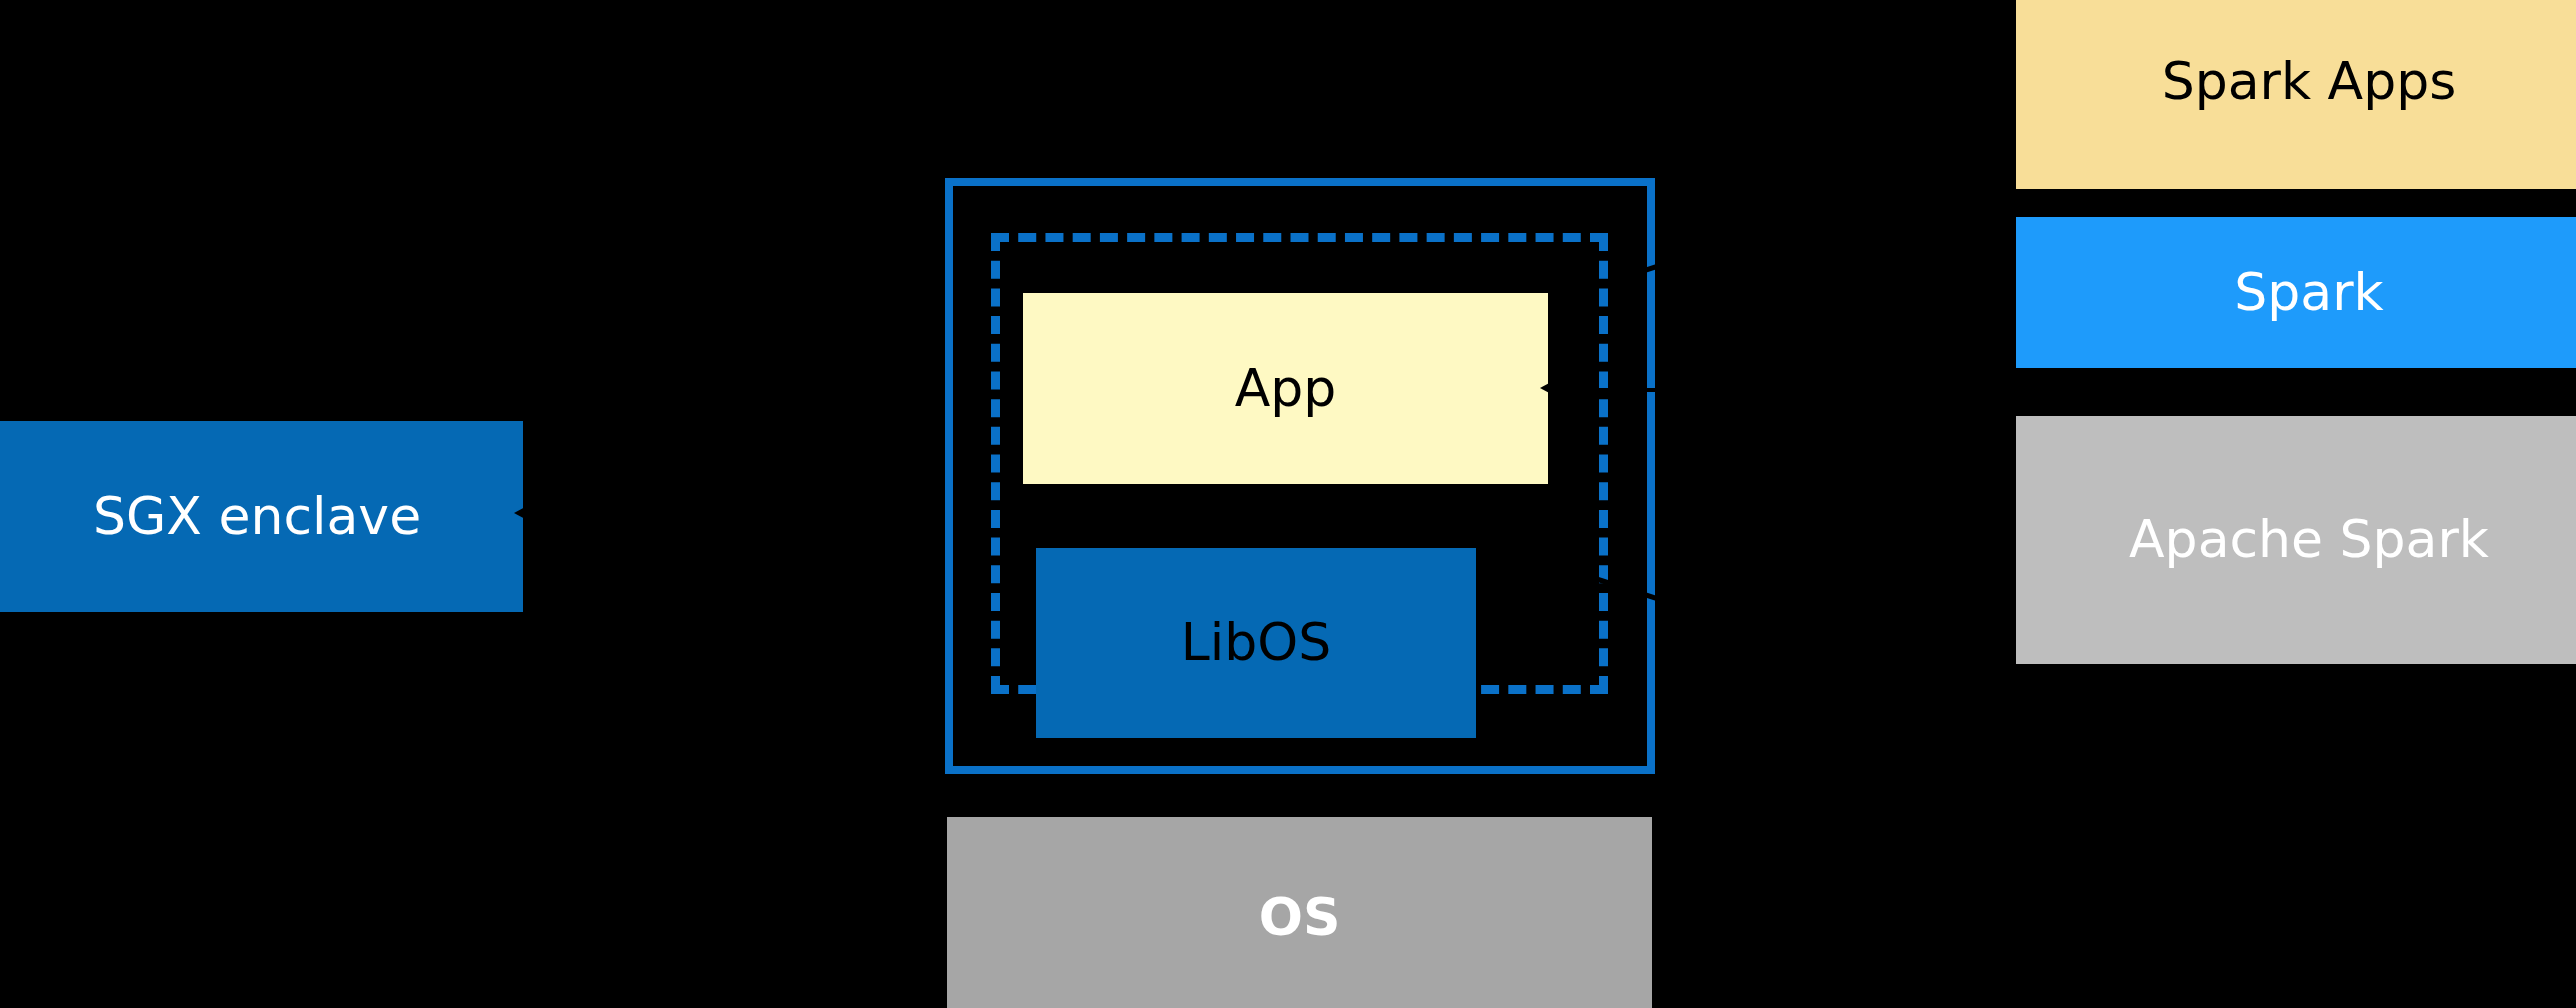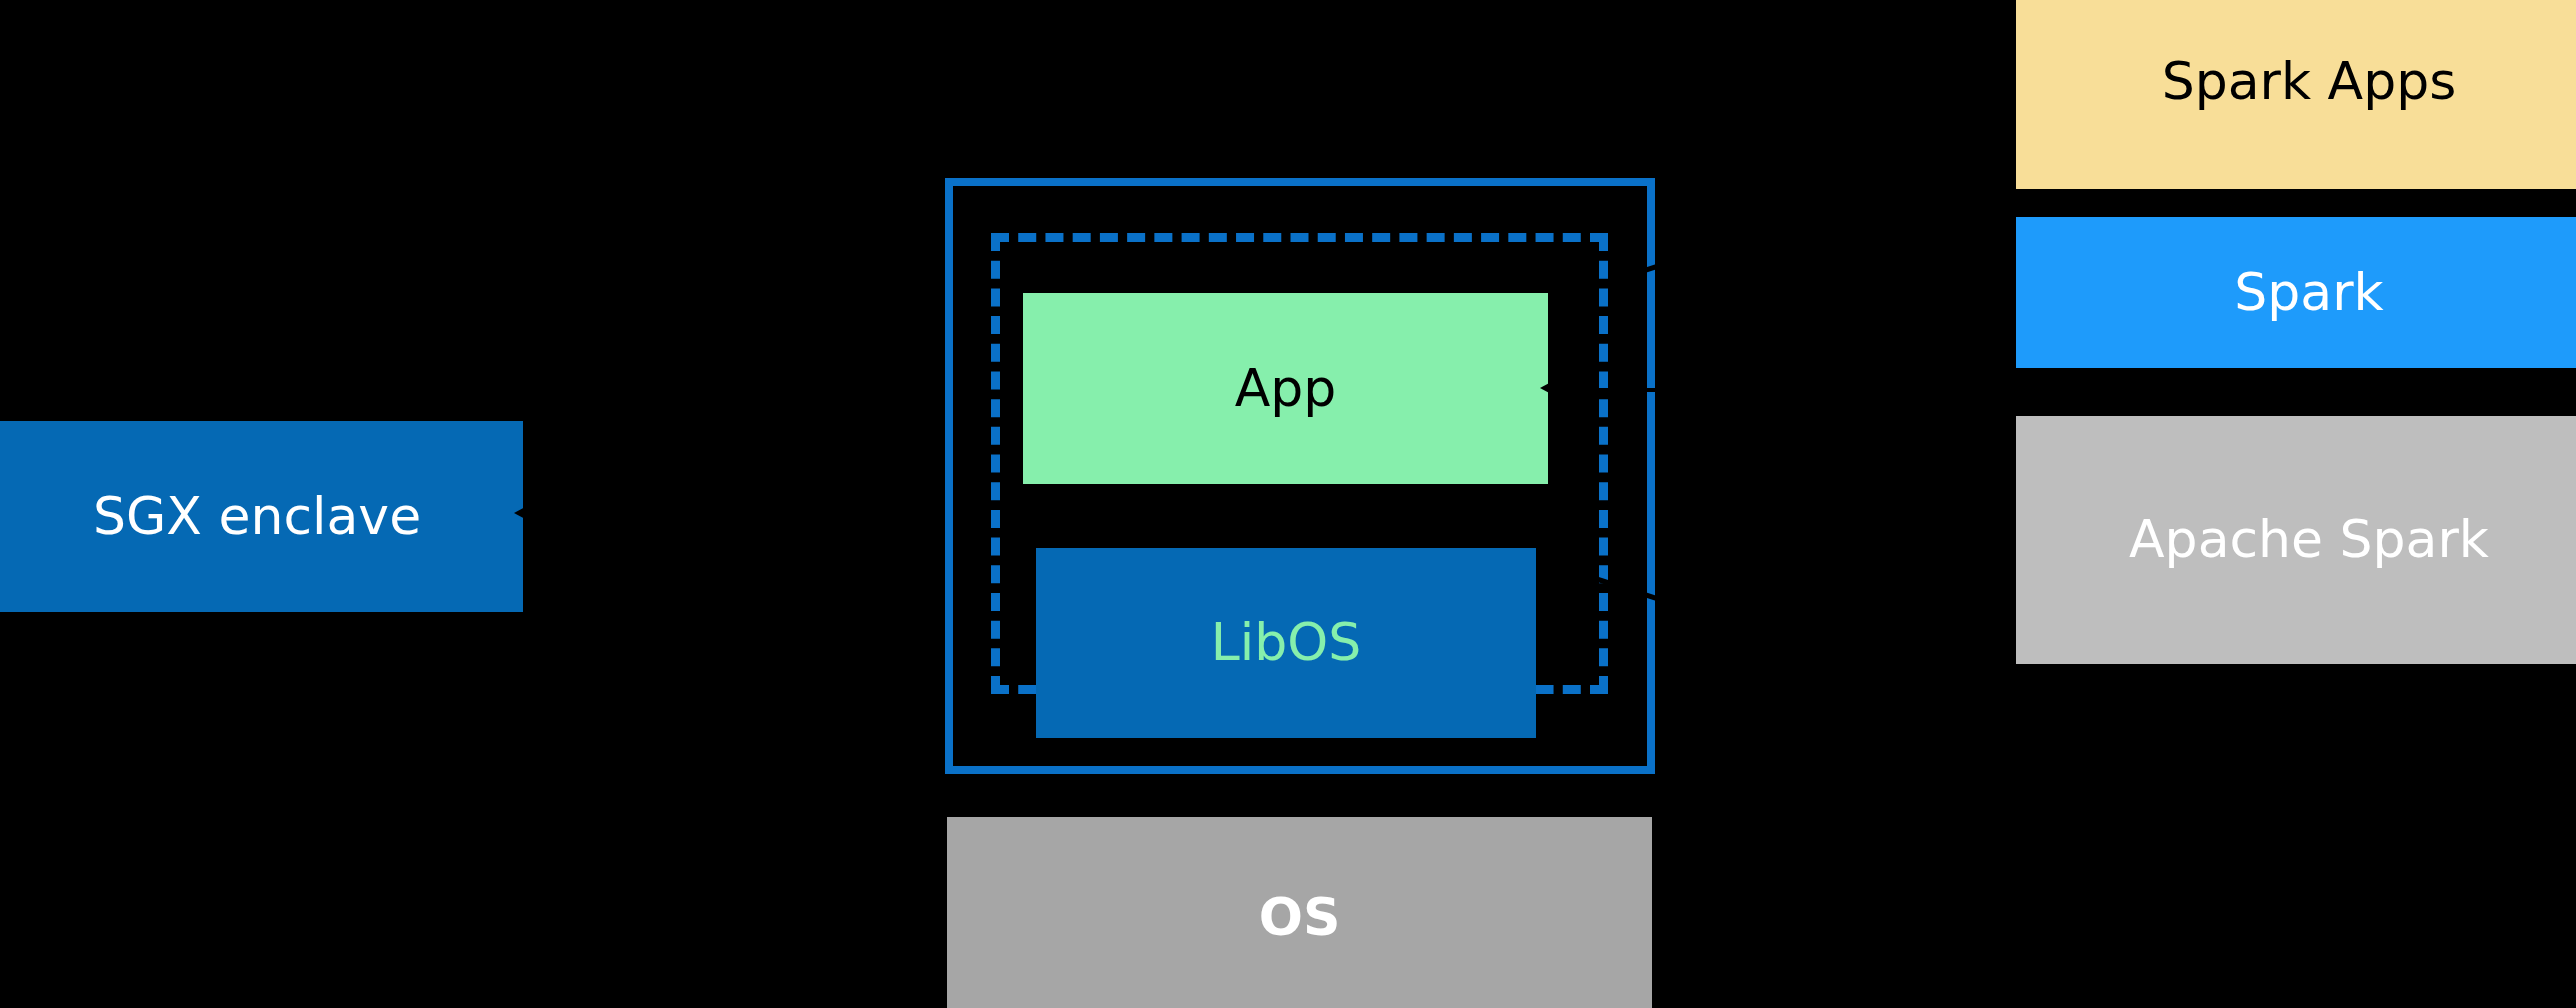--- a/index.html
+++ b/index.html
@@ -58,33 +58,33 @@
     border: 9.2px dashed #0A71C8;
     background: transparent;
   }
 
   
   #app-box {
     left: 1023px;
     top: 293px;
     width: 525px;
     height: 191px;
-    background: #86efac;
+    background: #fef9c3;
     color: #000000;
     font-size: 52px;
   }
 
   
   #libos-box {
     left: 1036px;
     top: 548px;
-    width: 500px;
+    width: 440px;
     height: 190px;
     background: #0569B4;
-    color: #86efac;
+    color: #000000;
     font-size: 52px;
   }
 
   
   #os-box {
     left: 947px;
     top: 817px;
     width: 705px;
     height: 201px;
     background: #A6A6A6;

